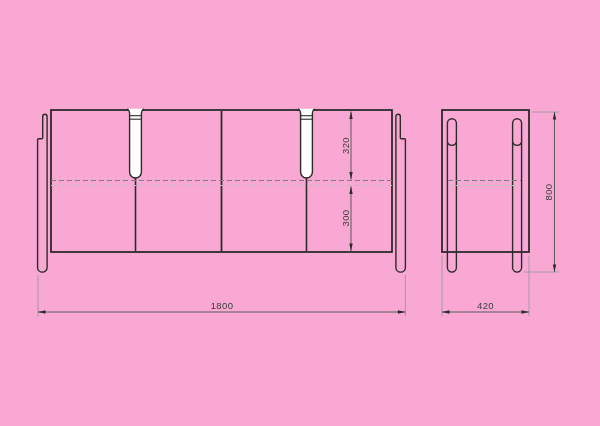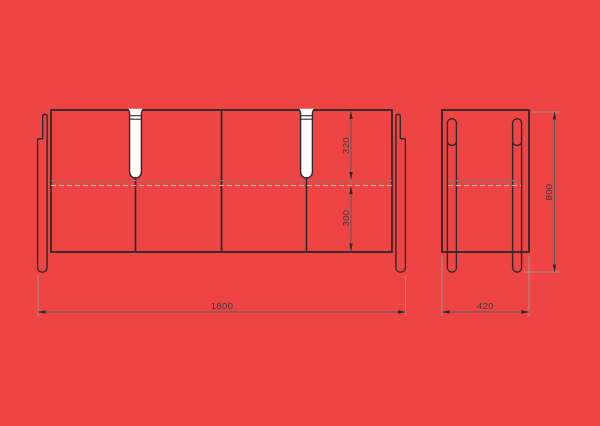--- a/index.html
+++ b/index.html
@@ -4,21 +4,21 @@
 <style>
   html, body {
     margin: 0;
     padding: 0;
     background: #ffffff;
   }
   .canvas {
     position: relative;
     width: 600px;
     height: 426px;
-    background: #ef4444;
+    background: #f9a8d4;
     overflow: hidden;
     font-family: "Liberation Sans", sans-serif;
     text-align: center;
   }
   svg text {
     font-family: "Liberation Sans", sans-serif;
     font-size: 9.5px;
     font-weight: 400;
     letter-spacing: 0.4px;
   }

